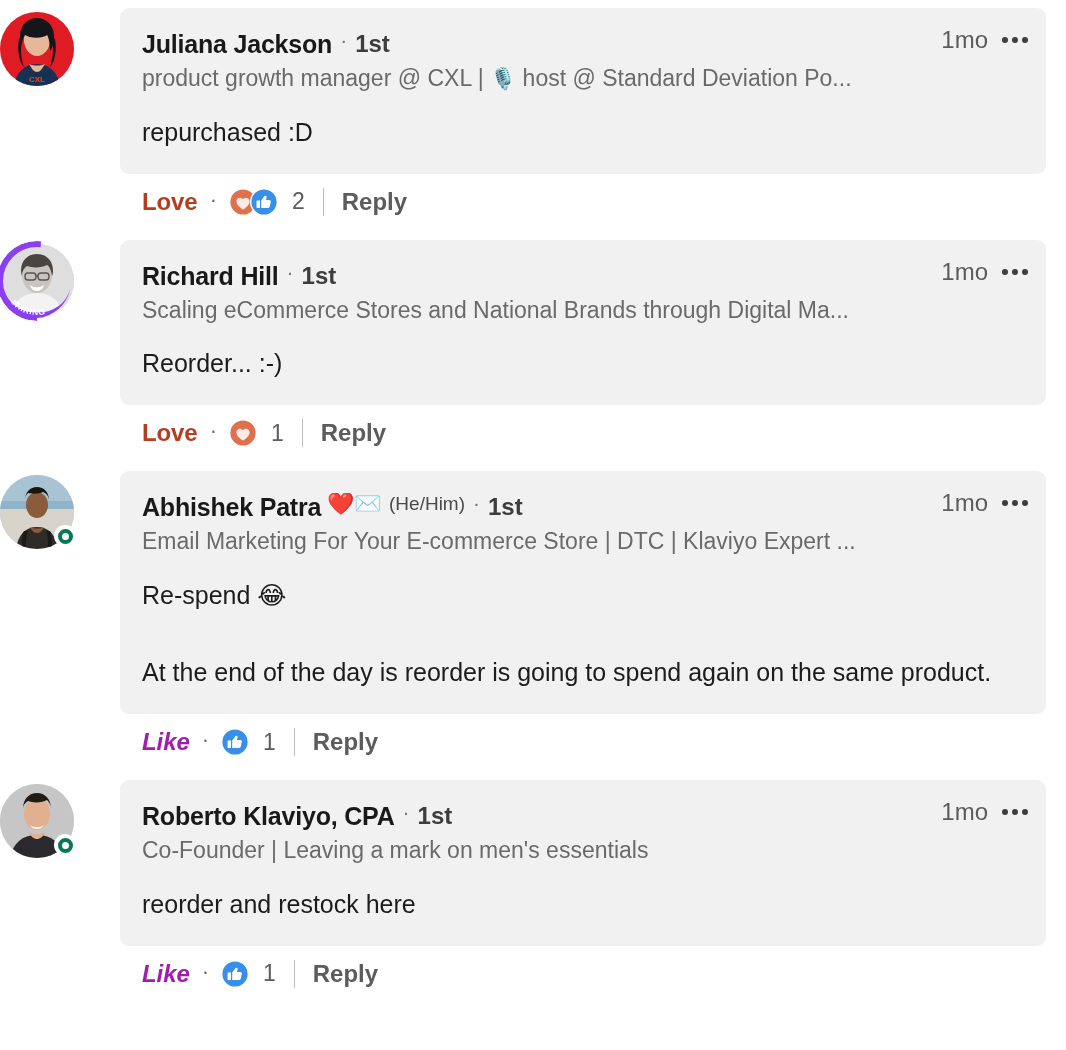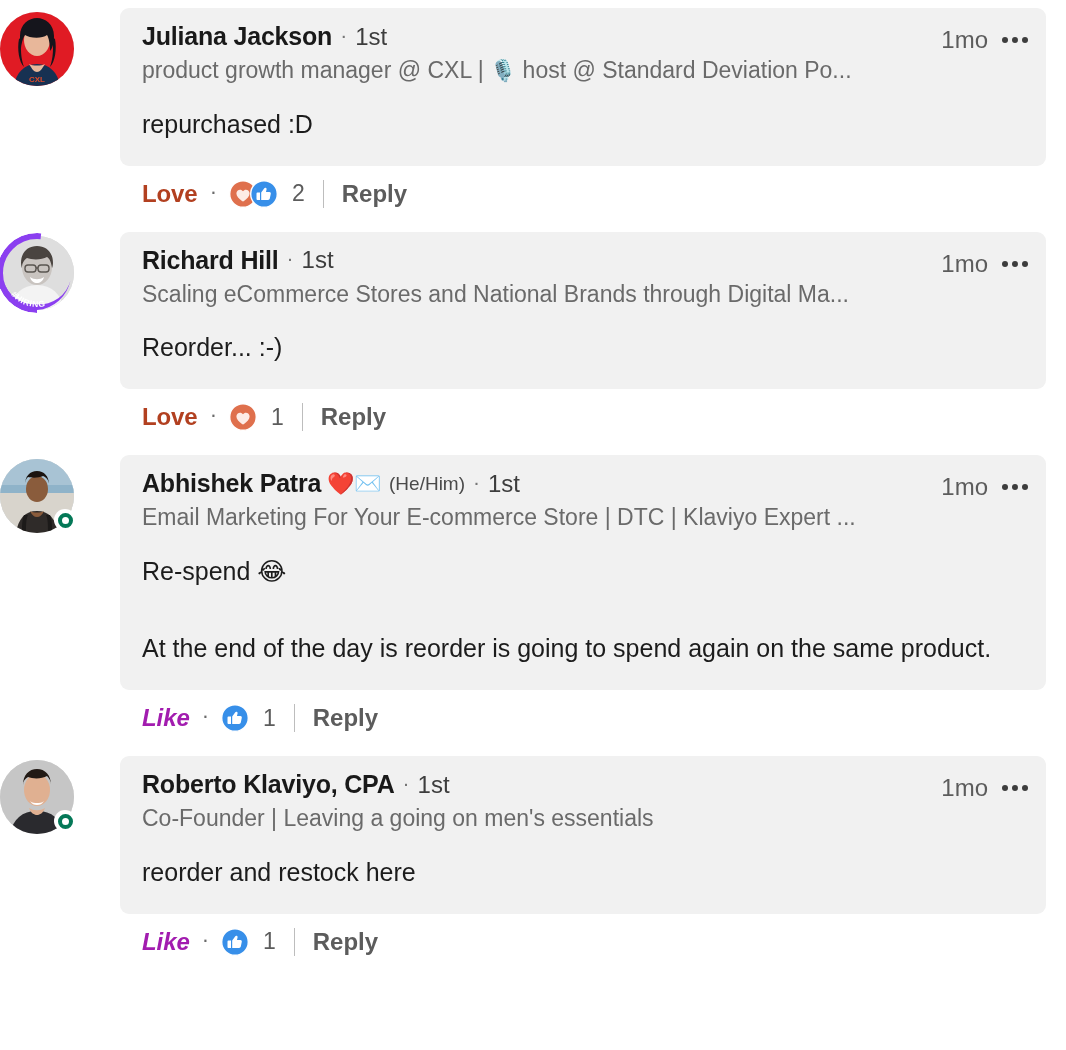--- a/index.html
+++ b/index.html
@@ -99,24 +99,25 @@
   .bubble-head {
     display: flex;
     align-items: flex-start;
     justify-content: space-between;
     gap: 12px;
   }
   .author-block { min-width: 0; flex: 1 1 auto; }
 
   .author-line {
     display: flex;
-    align-items: center;
+    align-items: flex-start;
     flex-wrap: nowrap;
     white-space: nowrap;
     overflow: hidden;
+    margin-top: 8px;
   }
   .author-name {
     font-size: 25px;
     font-weight: bold;
     color: #191919;
     letter-spacing: -0.2px;
   }
   .name-emoji {
     font-size: 22px;
     margin-left: 6px;
@@ -131,21 +132,21 @@
   .dot-sep {
     color: #767676;
     font-size: 21px;
     margin: 0 8px;
     position: relative;
     top: -2px;
   }
   .degree {
     font-size: 24px;
     color: #3d3d3d;
-    font-weight: normal;
+    font-weight: bold;
   }
   .headline {
     font-size: 23px;
     color: #6a6a6a;
     margin-top: 5px;
     white-space: nowrap;
     overflow: hidden;
     line-height: 1.25;
   }
   .headline .mic { font-size: 21px; }
@@ -469,21 +470,21 @@
     </div>
     <div class="comment-main">
       <div class="bubble">
         <div class="bubble-head">
           <div class="author-block">
             <div class="author-line">
               <span class="author-name">Roberto Klaviyo, CPA</span>
               <span class="dot-sep">·</span>
               <span class="degree">1st</span>
             </div>
-            <div class="headline">Co-Founder | Leaving a going on men's essentials</div>
+            <div class="headline">Co-Founder | Leaving a mark on men's essentials</div>
           </div>
           <div class="meta-block">
             <span class="timestamp">1mo</span>
             <span class="more-icon">
                 <b></b>
                 <b></b>
                 <b></b>
               </span>
           </div>
         </div>

